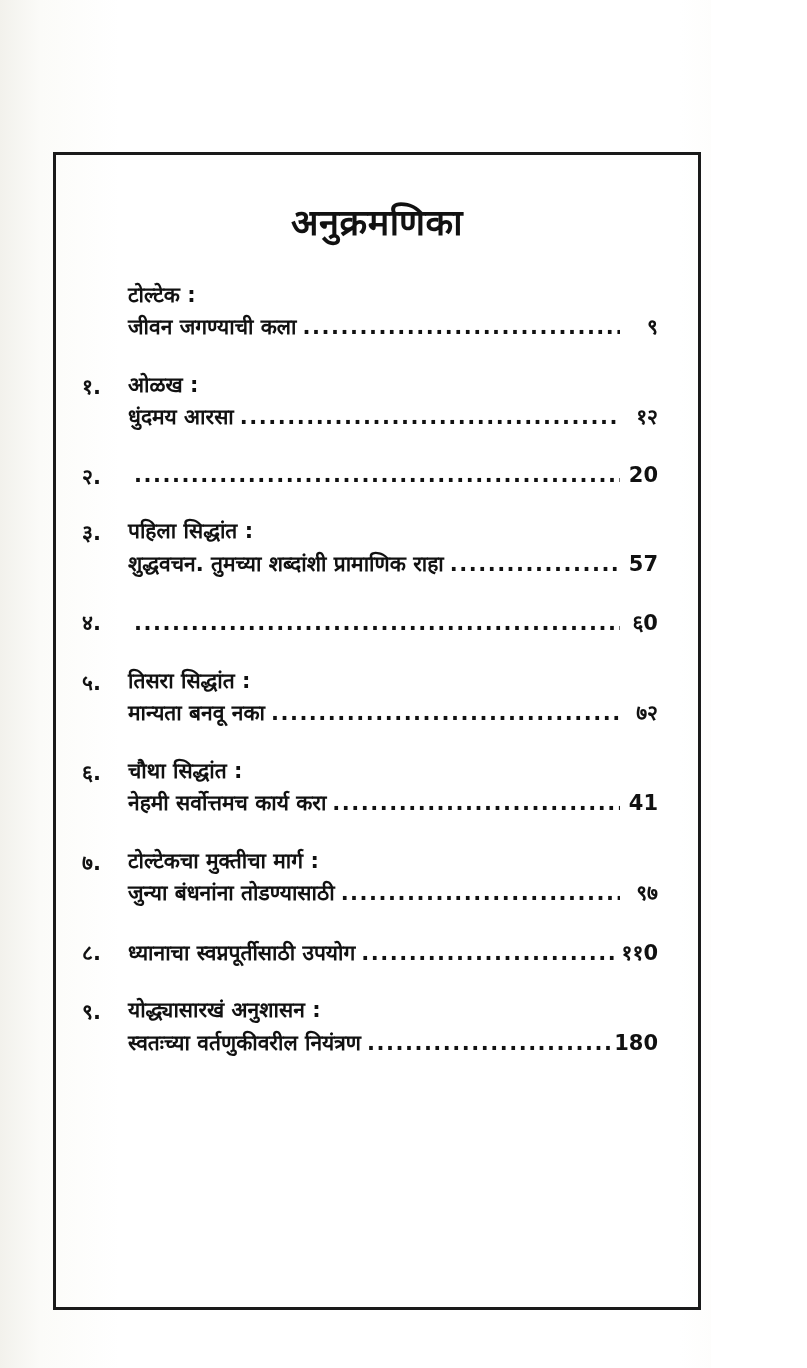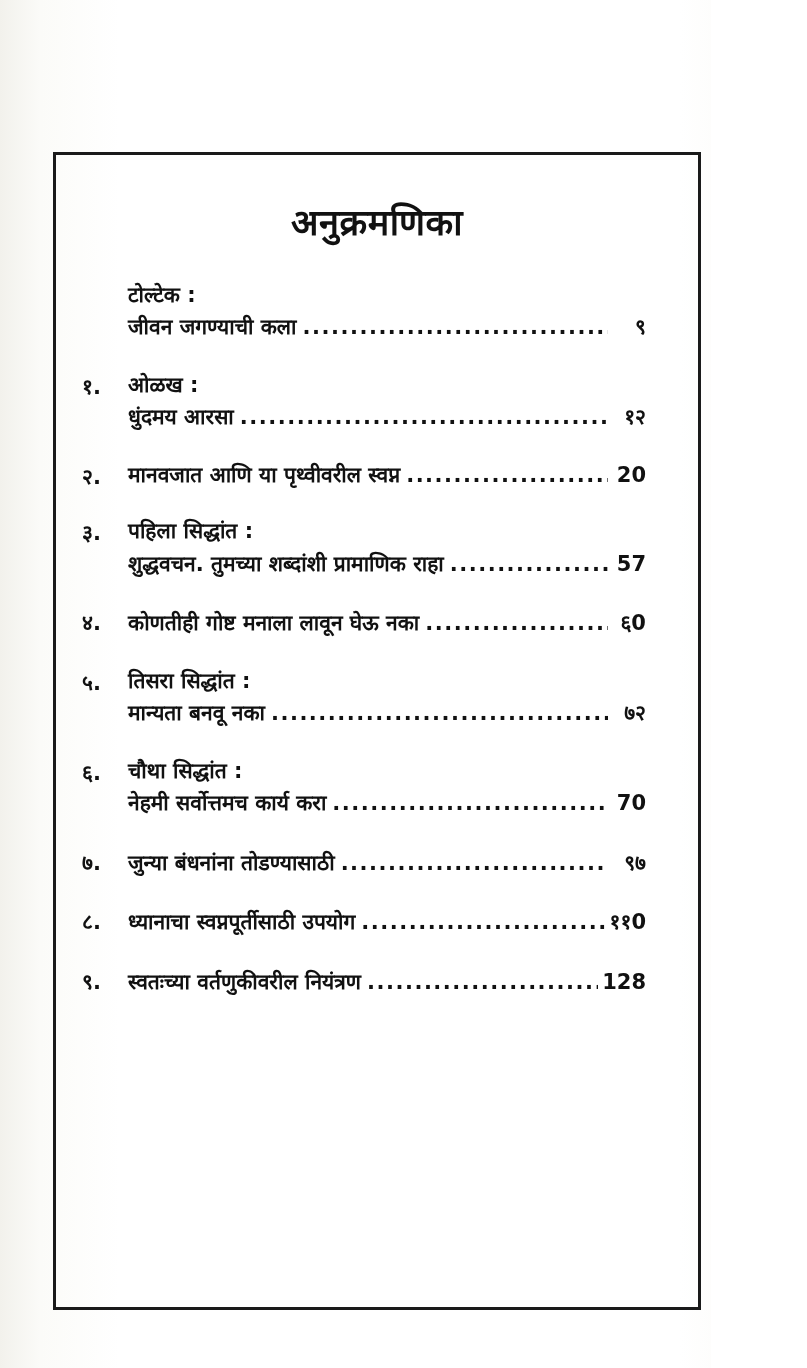--- a/index.html
+++ b/index.html
@@ -50,21 +50,21 @@
     text-align: center;
     font-family: "DejaVu Sans", sans-serif;
     font-size: 36px;
     font-weight: 700;
     color: #111111;
     margin-top: 42px;
     letter-spacing: 0.5px;
   }
   .toc-list {
     margin-top: 34px;
-    padding: 0 52px 0 26px;
+    padding: 0 40px 0 26px;
   }
   .toc-entry {
     display: flex;
     flex-direction: row;
     align-items: flex-start;
     margin-bottom: 26px;
   }
   .entry-num {
     width: 46px;
     flex: 0 0 46px;
@@ -162,21 +162,20 @@
             <span class="dots">.....................................................................................................</span>
             <span class="page-num">१२</span>
           </div>
         </div>
       </div>
 
       <div class="toc-entry">
         <div class="entry-num">२.</div>
         <div class="entry-body">
           <div class="entry-single">
-            <span class="line2-text">मानवजात आणि या पृथ्वीवरील स्वप्न</span>
             <span class="dots">.....................................................................................................</span>
             <span class="page-num">20</span>
           </div>
         </div>
       </div>
 
       <div class="toc-entry">
         <div class="entry-num">३.</div>
         <div class="entry-body">
           <div class="entry-line1">पहिला सिद्धांत :</div>
@@ -185,21 +184,20 @@
             <span class="dots">.....................................................................................................</span>
             <span class="page-num">57</span>
           </div>
         </div>
       </div>
 
       <div class="toc-entry">
         <div class="entry-num">४.</div>
         <div class="entry-body">
           <div class="entry-line2">
-            <span class="line2-text">कोणतीही गोष्ट मनाला लावून घेऊ नका</span>
             <span class="dots">.....................................................................................................</span>
             <span class="page-num">६0</span>
           </div>
         </div>
       </div>
 
       <div class="toc-entry">
         <div class="entry-num">५.</div>
         <div class="entry-body">
           <div class="entry-line1">तिसरा सिद्धांत :</div>
@@ -211,28 +209,29 @@
         </div>
       </div>
 
       <div class="toc-entry">
         <div class="entry-num">६.</div>
         <div class="entry-body">
           <div class="entry-line1">चौथा सिद्धांत :</div>
           <div class="entry-line2">
             <span class="line2-text">नेहमी सर्वोत्तमच कार्य करा</span>
             <span class="dots">.....................................................................................................</span>
-            <span class="page-num">70</span>
+            <span class="page-num">41</span>
           </div>
         </div>
       </div>
 
       <div class="toc-entry">
         <div class="entry-num">७.</div>
         <div class="entry-body">
+          <div class="entry-line1">टोल्टेकचा मुक्तीचा मार्ग :</div>
           <div class="entry-line2">
             <span class="line2-text">जुन्या बंधनांना तोडण्यासाठी</span>
             <span class="dots">.....................................................................................................</span>
             <span class="page-num">९७</span>
           </div>
         </div>
       </div>
 
       <div class="toc-entry">
         <div class="entry-num">८.</div>
@@ -241,23 +240,24 @@
             <span class="line2-text">ध्यानाचा स्वप्नपूर्तीसाठी उपयोग</span>
             <span class="dots">.....................................................................................................</span>
             <span class="page-num">११0</span>
           </div>
         </div>
       </div>
 
       <div class="toc-entry">
         <div class="entry-num">९.</div>
         <div class="entry-body">
+          <div class="entry-line1">योद्ध्यासारखं अनुशासन :</div>
           <div class="entry-line2">
             <span class="line2-text">स्वतःच्या वर्तणुकीवरील नियंत्रण</span>
             <span class="dots">.....................................................................................................</span>
-            <span class="page-num">128</span>
+            <span class="page-num">180</span>
           </div>
         </div>
       </div>
 
     </div>
   </div>
 </div>
 
 </body></html>

